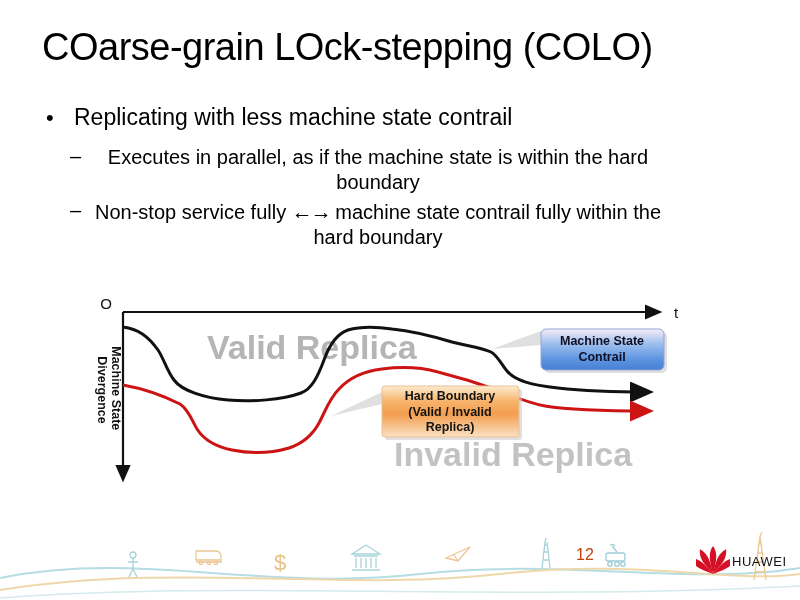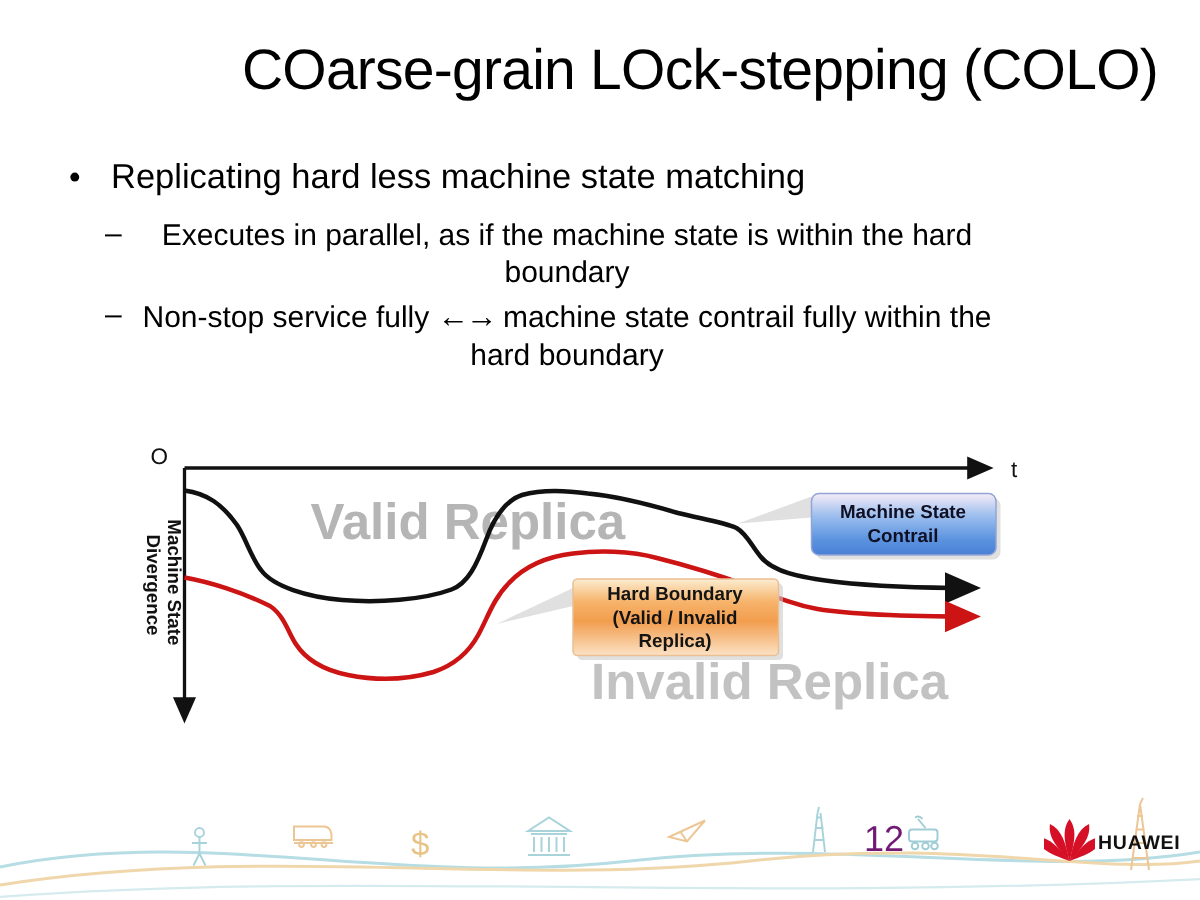--- a/index.html
+++ b/index.html
@@ -3,50 +3,50 @@
 <meta charset="utf-8">
 <style>
   html,body{margin:0;padding:0;background:#888;}
   #slide{
     position:relative;width:800px;height:600px;background:#ffffff;
     font-family:"Liberation Sans","DejaVu Sans",sans-serif;overflow:hidden;
     margin:0 auto;
   }
   .title{
     position:absolute;left:42px;top:26px;width:730px;
-    font-size:38px;font-weight:400;color:#000;letter-spacing:-0.5px;white-space:nowrap;text-align:right;
+    font-size:38px;font-weight:400;color:#000;letter-spacing:-0.5px;white-space:nowrap;
   }
   .bullet-row{position:absolute;left:46px;display:flex;color:#000;}
   .bullet-glyph{width:28px;font-size:22px;padding-top:2px;}
   .bullet-text{font-size:23px;width:660px;line-height:1.25;}
   .sub-row{position:absolute;left:70px;display:flex;color:#000;}
   .dash-glyph{width:19px;font-size:20px;}
   .sub-text{font-size:20px;width:578px;line-height:1.25;text-align:center;}
   .sub-text .arrows{font-weight:bold;font-size:21px;letter-spacing:-2px;}
   svg{position:absolute;}
   svg text{font-family:"Liberation Sans","DejaVu Sans",sans-serif;}
   .pagenum{
-    position:absolute;left:576px;top:546px;font-size:24px;color:#701a75;
+    position:absolute;left:576px;top:546px;font-size:16px;color:#c2410c;
   }
   .logo-wrap{position:absolute;left:696px;top:545px;width:100px;height:40px;}
   .logo-text{
-    position:absolute;left:36px;top:9px;font-size:13px;font-weight:bold;
+    position:absolute;left:36px;top:9px;font-size:13px;font-weight:normal;
     letter-spacing:0.5px;color:#111;
   }
 </style>
 </head>
 <body>
 
 <div id="slide">
 
   <div class="title">COarse-grain LOck-stepping  (COLO)</div>
 
   <div class="bullet-row" style="top:103px;">
     <span class="bullet-glyph">•</span>
-    <span class="bullet-text">Replicating hard less machine state matching</span>
+    <span class="bullet-text">Replicating with less machine state contrail</span>
   </div>
 
   <div class="sub-row" style="top:145px;">
     <span class="dash-glyph">–</span>
     <span class="sub-text">Executes in parallel, as if the machine state is within the hard boundary</span>
   </div>
 
   <div class="sub-row" style="top:199px;">
     <span class="dash-glyph">–</span>
     <span class="sub-text"><span>Non-stop service fully </span><span class="arrows">←→</span><span> machine state contrail fully within the hard boundary</span></span>

